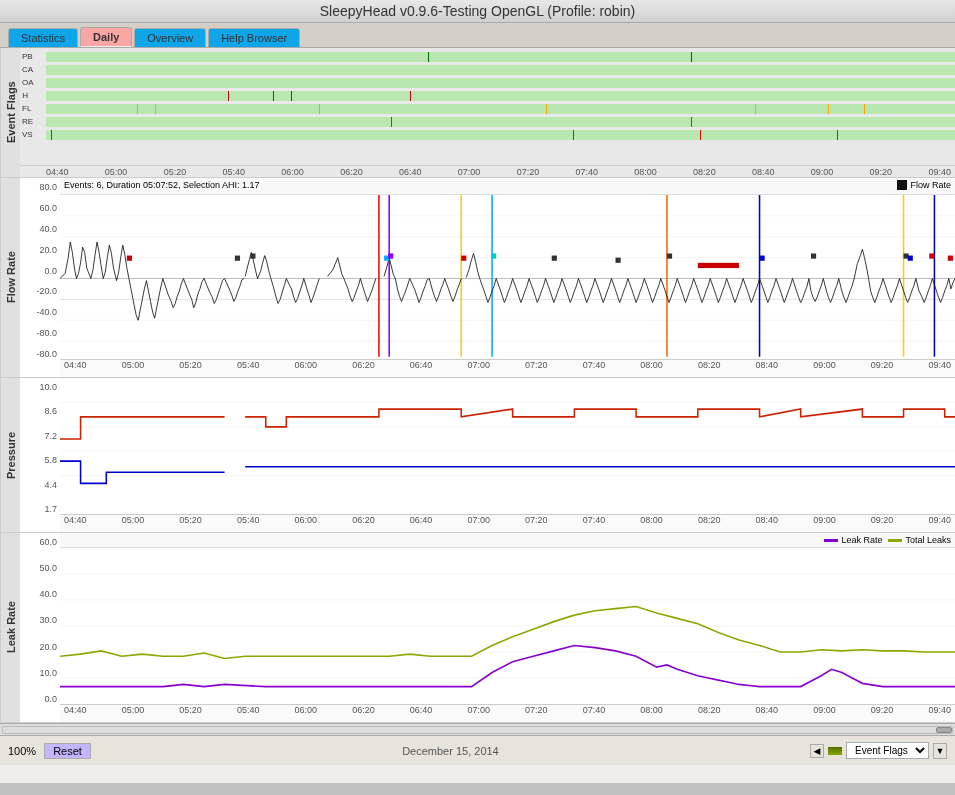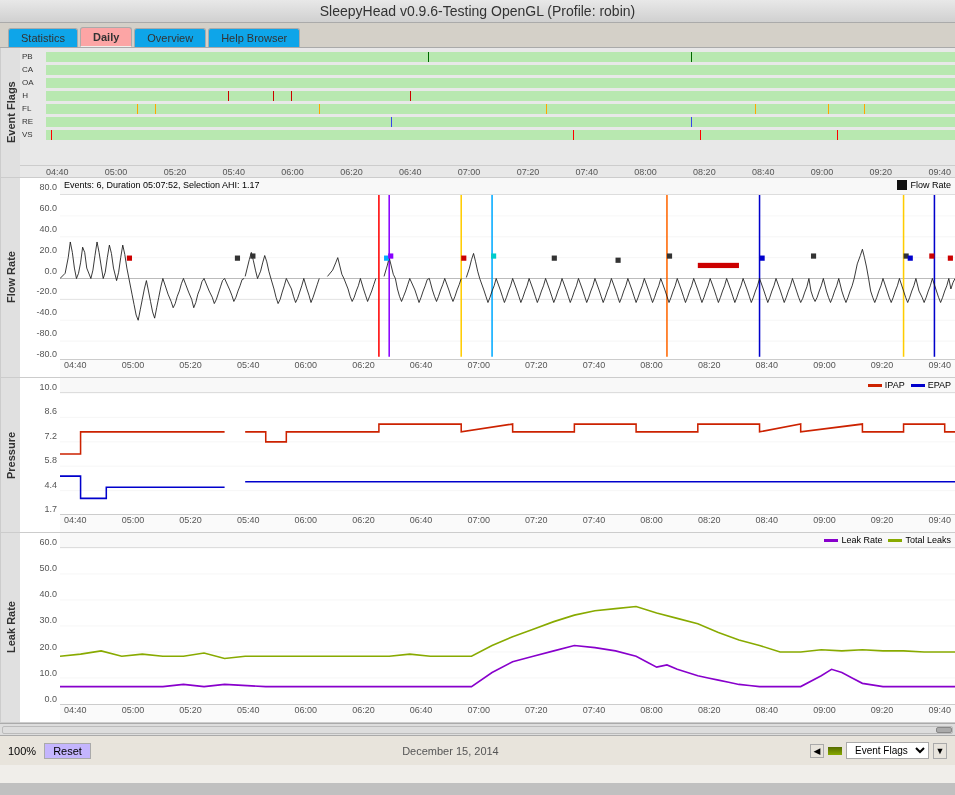--- a/index.html
+++ b/index.html
@@ -493,30 +493,20 @@
     <div class="y-axis" style="padding-bottom:18px;">
       <span>10.0</span>
       <span>8.6</span>
       <span>7.2</span>
       <span>5.8</span>
       <span>4.4</span>
       <span>1.7</span>
     </div>
     <div class="chart-area">
       
-      <div style="display:flex; justify-content:flex-end; padding:2px 4px; font-size:9px; background:#f8f8f8; border-bottom:1px solid #ddd;">
-        <span class="legend-item">
-          <span class="legend-color" style="background:#cc2200;"></span>
-          <span>IPAP</span>
-        </span>
-        <span class="legend-item">
-          <span class="legend-color" style="background:#0000cc;"></span>
-          <span>EPAP</span>
-        </span>
-      </div>
       <svg style="height: calc(100% - 32px); width:100%;" viewBox="0 0 870 110" preserveAspectRatio="none">
 
         <line x1="0" y1="0" x2="870" y2="0" stroke="#eee" stroke-width="0.5"></line>
         <line x1="0" y1="22" x2="870" y2="22" stroke="#eee" stroke-width="0.5"></line>
         <line x1="0" y1="44" x2="870" y2="44" stroke="#eee" stroke-width="0.5"></line>
         <line x1="0" y1="66" x2="870" y2="66" stroke="#eee" stroke-width="0.5"></line>
         <line x1="0" y1="88" x2="870" y2="88" stroke="#eee" stroke-width="0.5"></line>
 
         <path d="M0,55 L20,55 L20,35 L160,35 L160,35
           M180,35 L200,35 L200,44 L220,44 L220,35 L310,35 L310,28 L390,28 L390,35 L440,28 L440,35 L500,35

